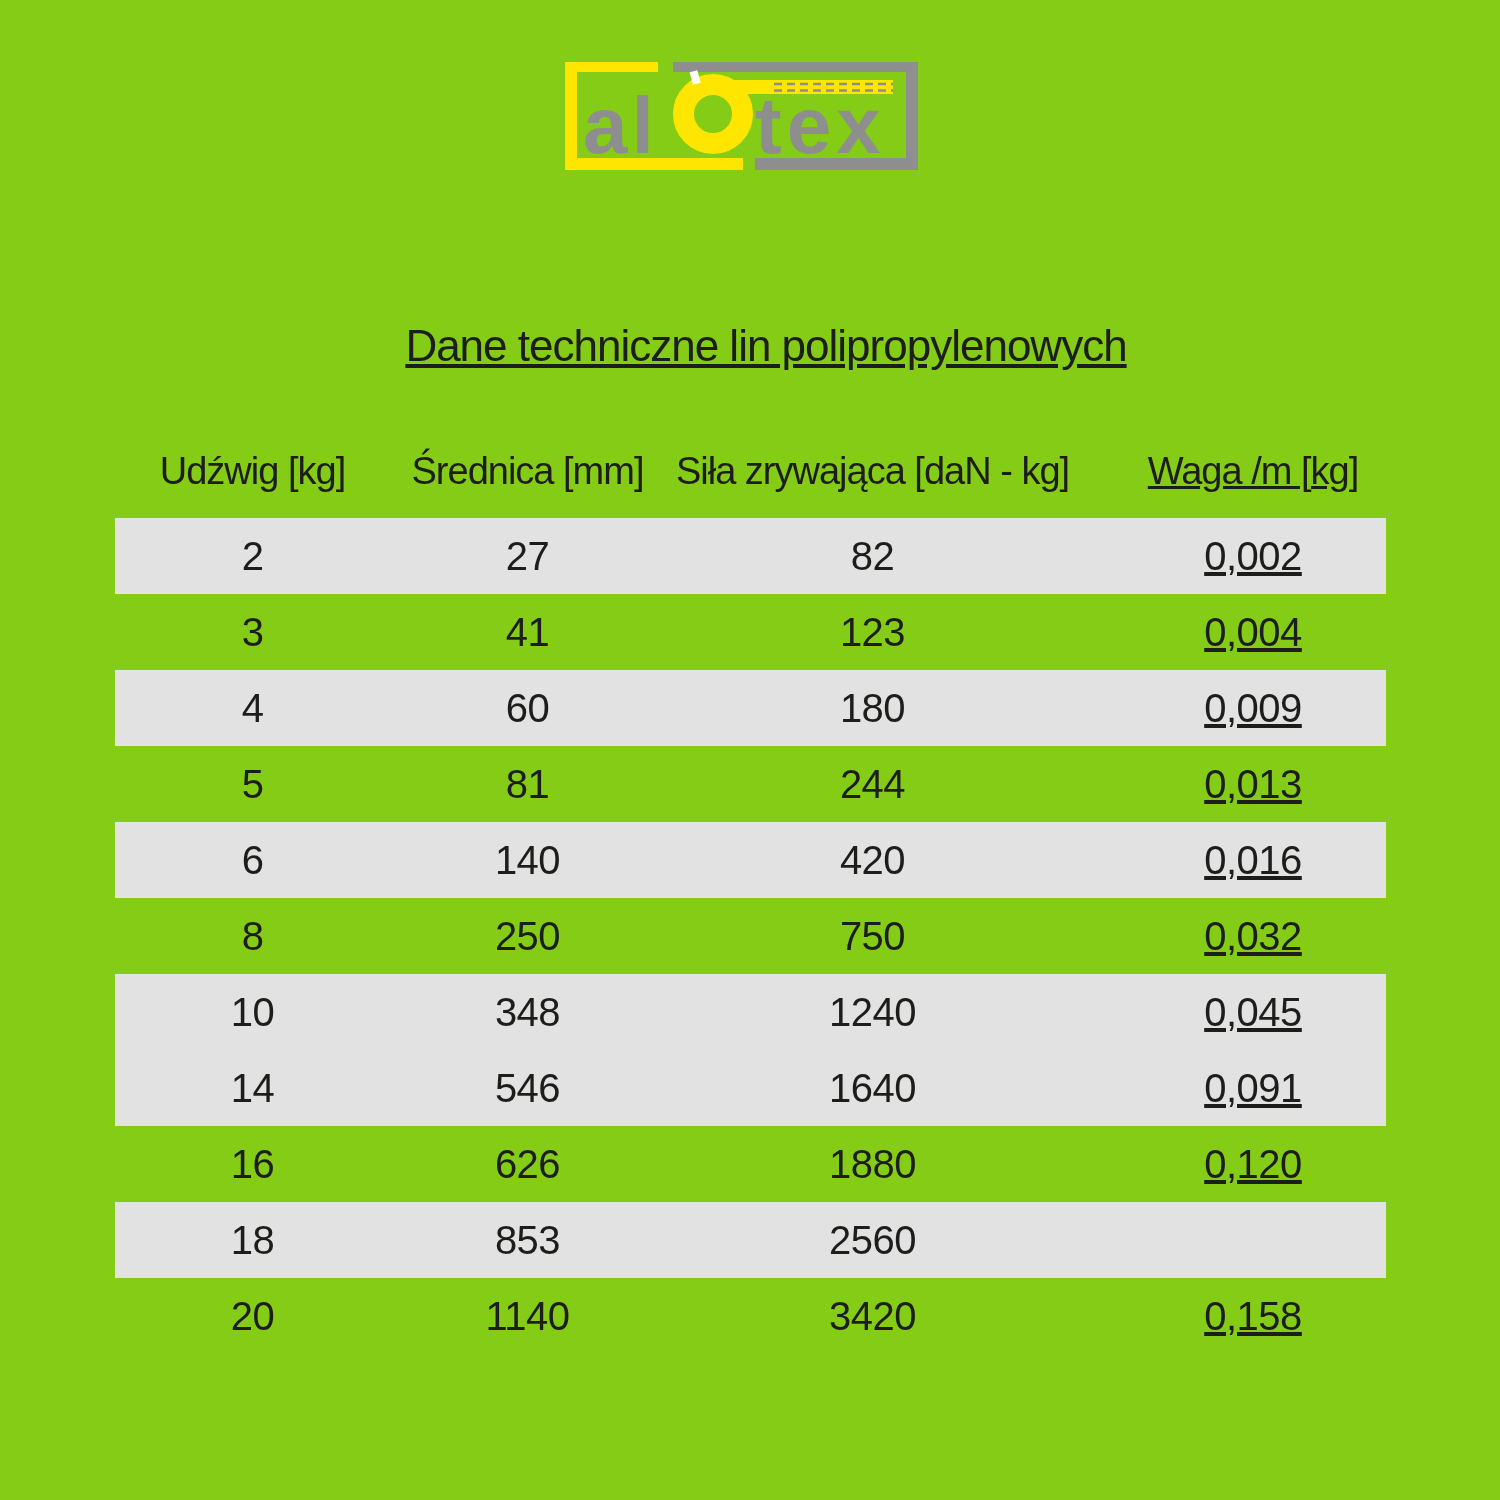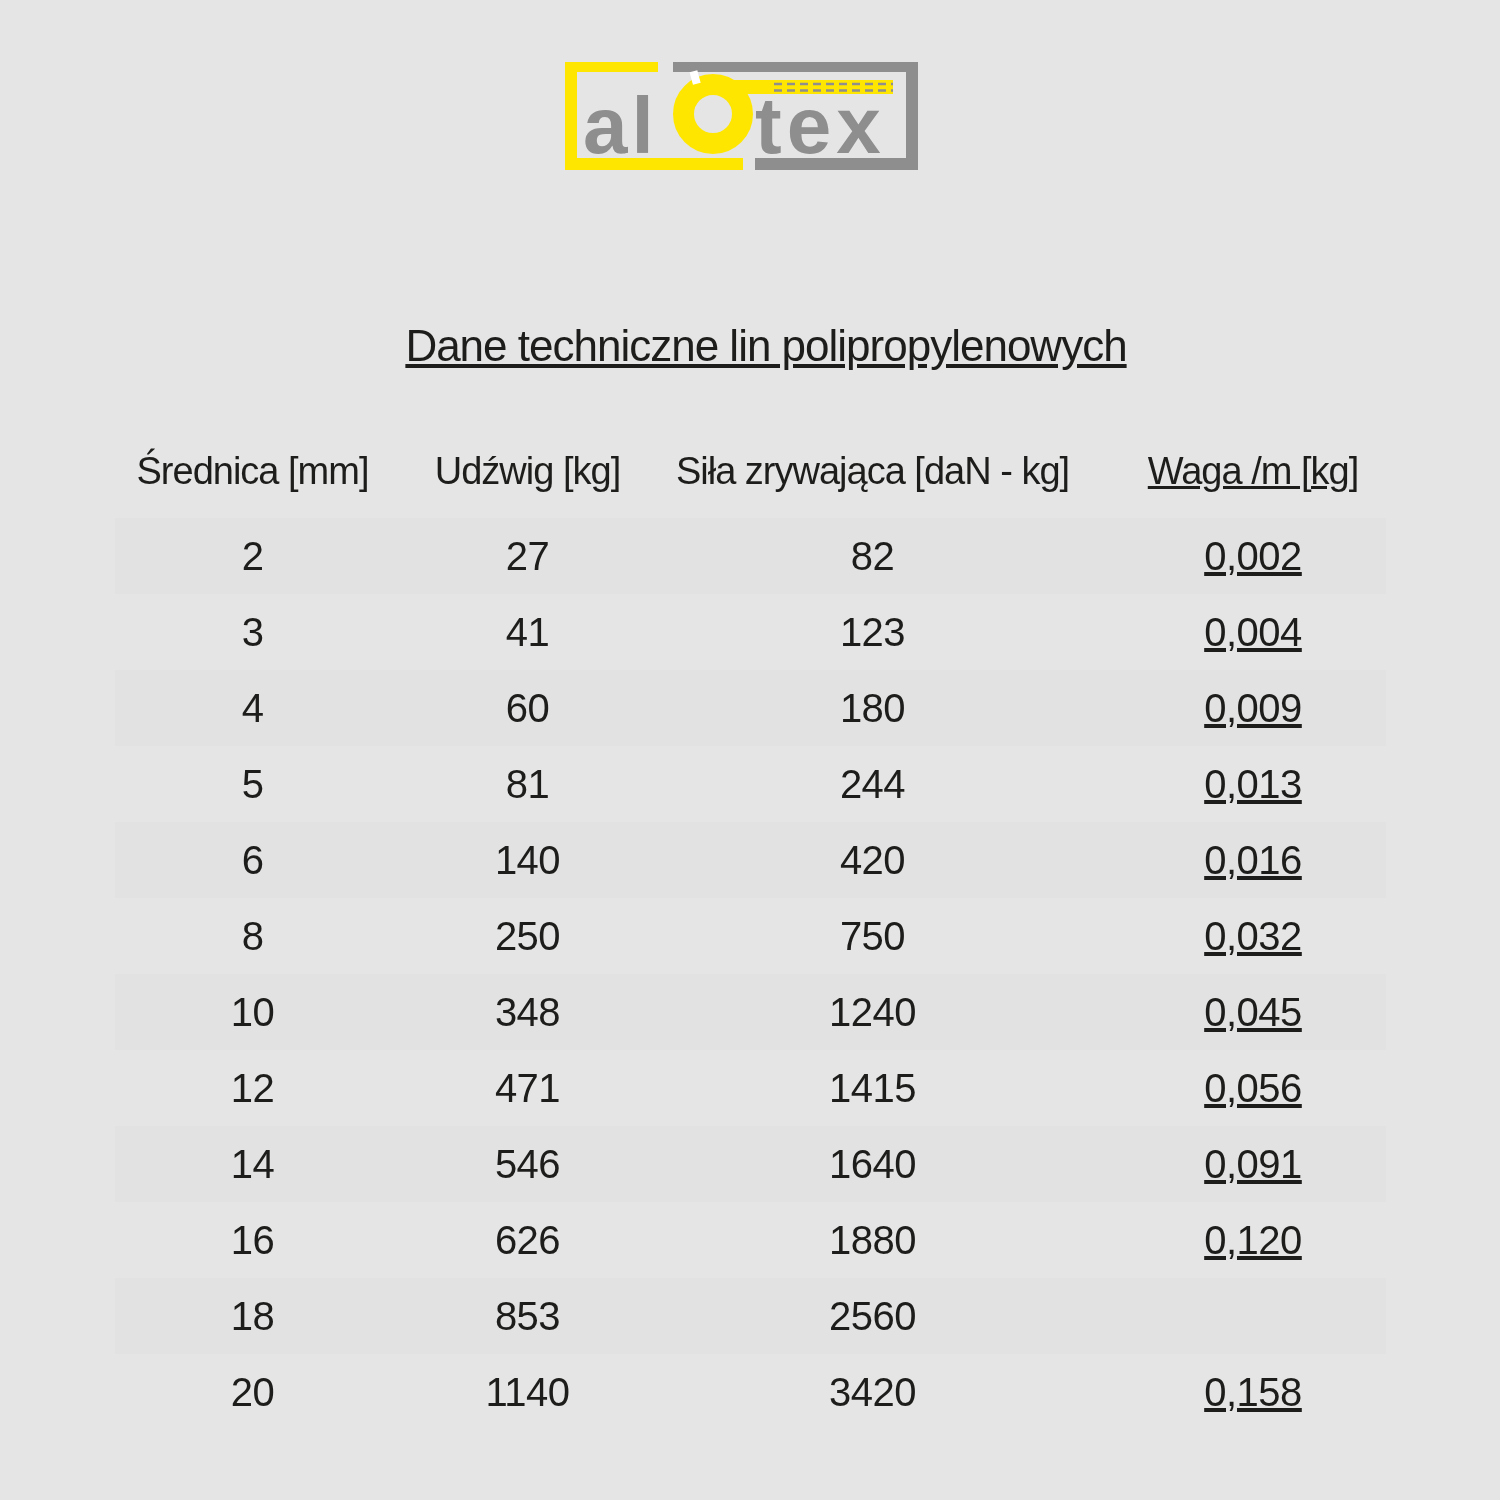--- a/index.html
+++ b/index.html
@@ -4,21 +4,21 @@
 <style>
   html, body {
     margin: 0;
     padding: 0;
     background: #ffffff;
   }
   .canvas {
     position: relative;
     width: 1500px;
     height: 1500px;
-    background: #e5e5e5;
+    background: #84cc16;
     overflow: hidden;
     font-family: "Liberation Sans", sans-serif;
     color: #1d1d1b;
   }
   .logo {
     position: absolute;
     left: 565px;
     top: 62px;
     width: 353px;
     height: 108px;
@@ -113,22 +113,22 @@
         <line x1="209" y1="22" x2="328" y2="22" stroke="#8e8e8e" stroke-width="2.5" stroke-dasharray="8 5"></line>
         <line x1="209" y1="28.5" x2="328" y2="28.5" stroke="#8e8e8e" stroke-width="2.5" stroke-dasharray="8 5"></line>
       </g>
     </svg>
   </div>
 
   <h1 class="page-title">Dane techniczne lin polipropylenowych</h1>
 
   <div class="data-table">
     <div class="header-row" id="header-row">
+        <div class="hcell c1">Udźwig [kg]</div>
         <div class="hcell c0">Średnica [mm]</div>
-        <div class="hcell c1">Udźwig [kg]</div>
         <div class="hcell c2">Siła zrywająca [daN - kg]</div>
         <div class="hcell c3">Waga /m [kg]</div>
       </div>
     <div id="rows">
         <div class="row stripe">
           <div class="cell c0">2</div>
           <div class="cell c1">27</div>
           <div class="cell c2">82</div>
           <div class="cell c3">0,002</div>
         </div>
@@ -161,26 +161,20 @@
           <div class="cell c1">250</div>
           <div class="cell c2">750</div>
           <div class="cell c3">0,032</div>
         </div>
         <div class="row stripe">
           <div class="cell c0">10</div>
           <div class="cell c1">348</div>
           <div class="cell c2">1240</div>
           <div class="cell c3">0,045</div>
         </div>
-        <div class="row">
-          <div class="cell c0">12</div>
-          <div class="cell c1">471</div>
-          <div class="cell c2">1415</div>
-          <div class="cell c3">0,056</div>
-        </div>
         <div class="row stripe">
           <div class="cell c0">14</div>
           <div class="cell c1">546</div>
           <div class="cell c2">1640</div>
           <div class="cell c3">0,091</div>
         </div>
         <div class="row">
           <div class="cell c0">16</div>
           <div class="cell c1">626</div>
           <div class="cell c2">1880</div>

